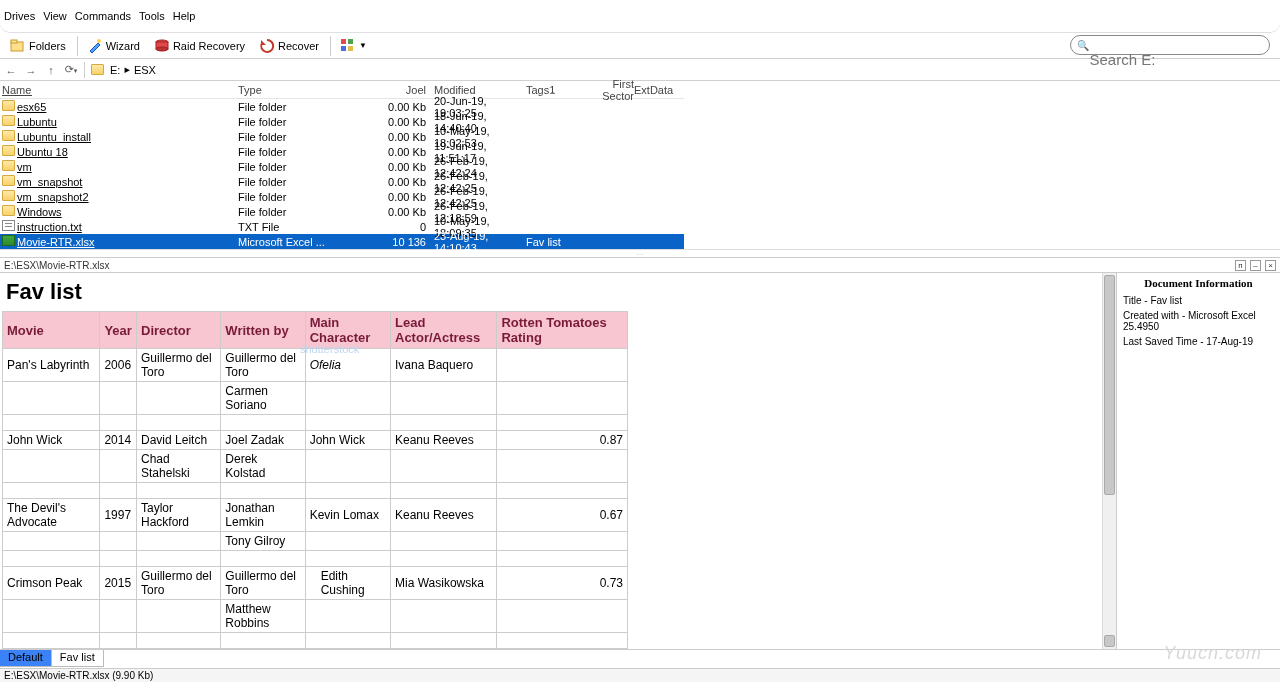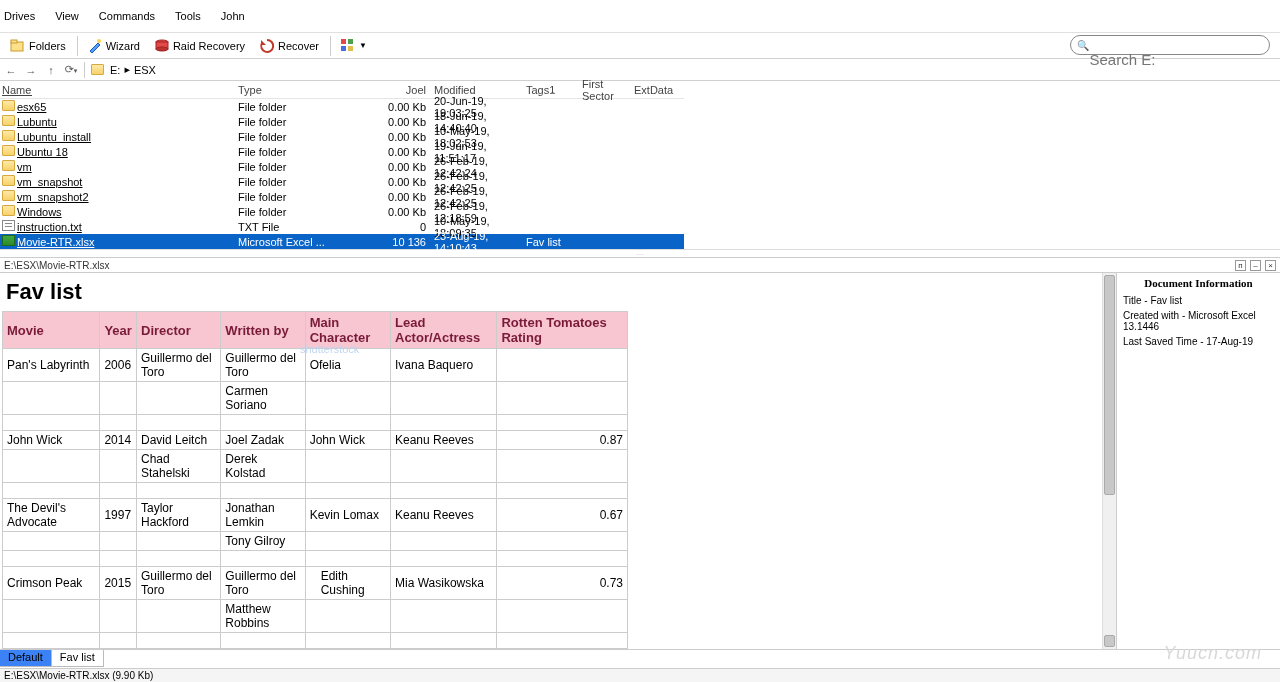--- a/index.html
+++ b/index.html
@@ -1,39 +1,39 @@
 <!DOCTYPE html>
 <html><head>
 <meta charset="utf-8">
 <style>
 * { margin:0; padding:0; box-sizing:border-box; font-family:Tahoma,Segoe UI,Arial,sans-serif; }
 body { width:1280px; height:682px; background:#fff; font-size:11px; color:#000; position:relative; overflow:hidden; }
 
 
-.menubar { height:20px; display:flex; align-items:center; padding:16px 4px; gap:20px; border-bottom:1px solid #e0e0e0; }
+.menubar { height:20px; display:flex; align-items:center; padding:16px 4px; gap:8px; border-bottom:1px solid #e0e0e0;border-radius:10px; }
 .menubar span { cursor:default; }
 
 
 .toolbar { height:26px; display:flex; align-items:center; padding:0 4px; border-bottom:1px solid #d0d0d0; position:relative; }
 .tbtn { display:flex; align-items:center; gap:3px; padding:2px 6px; margin-right:2px; cursor:default; }
 .tbicon { width:16px; height:16px; display:inline-block; }
 .sep { width:1px; height:20px; background:#ccc; margin:0 3px; }
 .searchbox { position:absolute; right:10px; top:2px; width:200px; height:20px; border:1px solid #888; border-radius:10px; display:flex; align-items:center; padding:0 6px; }
 .searchbox input { border:none; outline:none; font-size:15px; flex:1; background:transparent;margin-top:29px; }
 
 
 .navbar { height:22px; display:flex; align-items:center; padding:0 4px; gap:6px; border-bottom:1px solid #d0d0d0; }
 .navarr { width:14px; text-align:center; color:#555; cursor:default; }
 .crumb { display:flex; align-items:center; gap:4px; }
 
 
 .filelist { width:684px; }
 .fhead { display:flex; height:18px; align-items:center; border-bottom:1px solid #e5e5e5; color:#444; }
 .fcol-name{width:238px;padding-left:2px;text-decoration:underline;} .fcol-type{width:118px;} .fcol-size{width:78px;text-align:right;padding-right:8px;}
-.fcol-mod{width:92px;} .fcol-tag{width:56px;} .fcol-sec{width:52px;} .fcol-ext{width:48px;}
+.fcol-mod{width:92px;} .fcol-tag{width:56px;} .fcol-sec{width:52px;text-align:right;} .fcol-ext{width:48px;}
 .frow { display:flex; height:15px; align-items:center; }
 .frow.sel { background:#0a64c8; color:#fff; }
 .ficon { width:13px; height:11px; display:inline-block; margin-right:2px; }
 .folder { background:linear-gradient(#ffe9a8,#f7d26a); border:1px solid #d6a93e; border-radius:1px; }
 .txt { background:#fff; border:1px solid #888; position:relative; }
 .txt::after{content:"";position:absolute;left:2px;top:2px;right:2px;bottom:2px;background:repeating-linear-gradient(#888 0,#888 1px,transparent 1px,transparent 3px);}
 .xls { background:linear-gradient(#3fa83f,#2e8a2e); border:1px solid #1f6a1f; }
 
 
 .preview-title { height:16px; padding:2px 4px; border-top:1px solid #ccc; border-bottom:1px solid #ccc; font-size:10px; color:#333; display:flex; justify-content:space-between; }
@@ -68,21 +68,21 @@
 .sortarr { font-size:8px; color:#888; position:absolute; right:6px; }
 </style>
 </head>
 <body>
 
 <div class="menubar">
   <span>Drives</span>
   <span>View</span>
   <span>Commands</span>
   <span>Tools</span>
-  <span>John</span>
+  <span>Help</span>
 </div>
 
 <div class="toolbar">
   <div class="tbtn">
       <span class="tbicon"><svg width="16" height="16">
           <rect x="1" y="4" width="12" height="9" fill="#ffe08a" stroke="#c89b2e"></rect>
           <rect x="1" y="2" width="6" height="3" fill="#ffe08a" stroke="#c89b2e"></rect>
         </svg></span>
       <span>Folders</span>
     </div>
@@ -269,21 +269,21 @@
             <th>Lead Actor/Actress</th>
             <th>Rotten Tomatoes Rating</th>
           </tr>
         </thead>
       <tbody id="sheet-body">
           <tr>
             <td style="width: 97px;">Pan's Labyrinth</td>
             <td style="width: 28px;">2006</td>
             <td style="width: 84px;">Guillermo del Toro</td>
             <td style="width: 84px;">Guillermo del Toro</td>
-            <td style="width: 85px;">Ofelia</td>
+            <td style="width: 85px; font-style: italic;">Ofelia</td>
             <td style="width: 106px;">Ivana Baquero</td>
             <td style="width: 130px;"></td>
           </tr>
           <tr>
             <td style="width: 97px;"></td>
             <td style="width: 28px;"></td>
             <td style="width: 84px;"></td>
             <td style="width: 84px;">Carmen Soriano</td>
             <td style="width: 85px;"></td>
             <td style="width: 106px;"></td>
@@ -391,21 +391,21 @@
         </tbody>
     </table>
   </div>
   <div class="preview-scroll">
     <div class="thumb"></div>
     <div class="thumb thumb2"></div>
   </div>
   <div class="info-panel">
     <h4>Document Information</h4>
     <div>Title - Fav list</div>
-    <div>Created with - Microsoft Excel 13.1446</div>
+    <div>Created with - Microsoft Excel 25.4950</div>
     <div>Last Saved Time - 17-Aug-19</div>
   </div>
 </div>
 
 <div class="sheet-tabs" id="sheet-tabs">
     <div class="stab">Default</div>
     <div class="stab active">Fav list</div>
   </div>
 
 <div class="brand">Yuucn.com</div>

